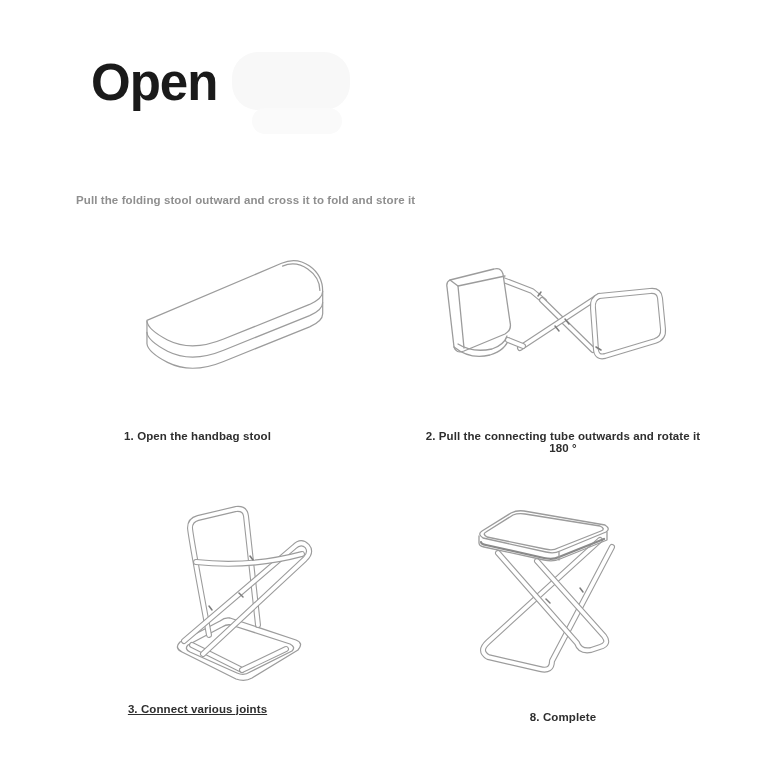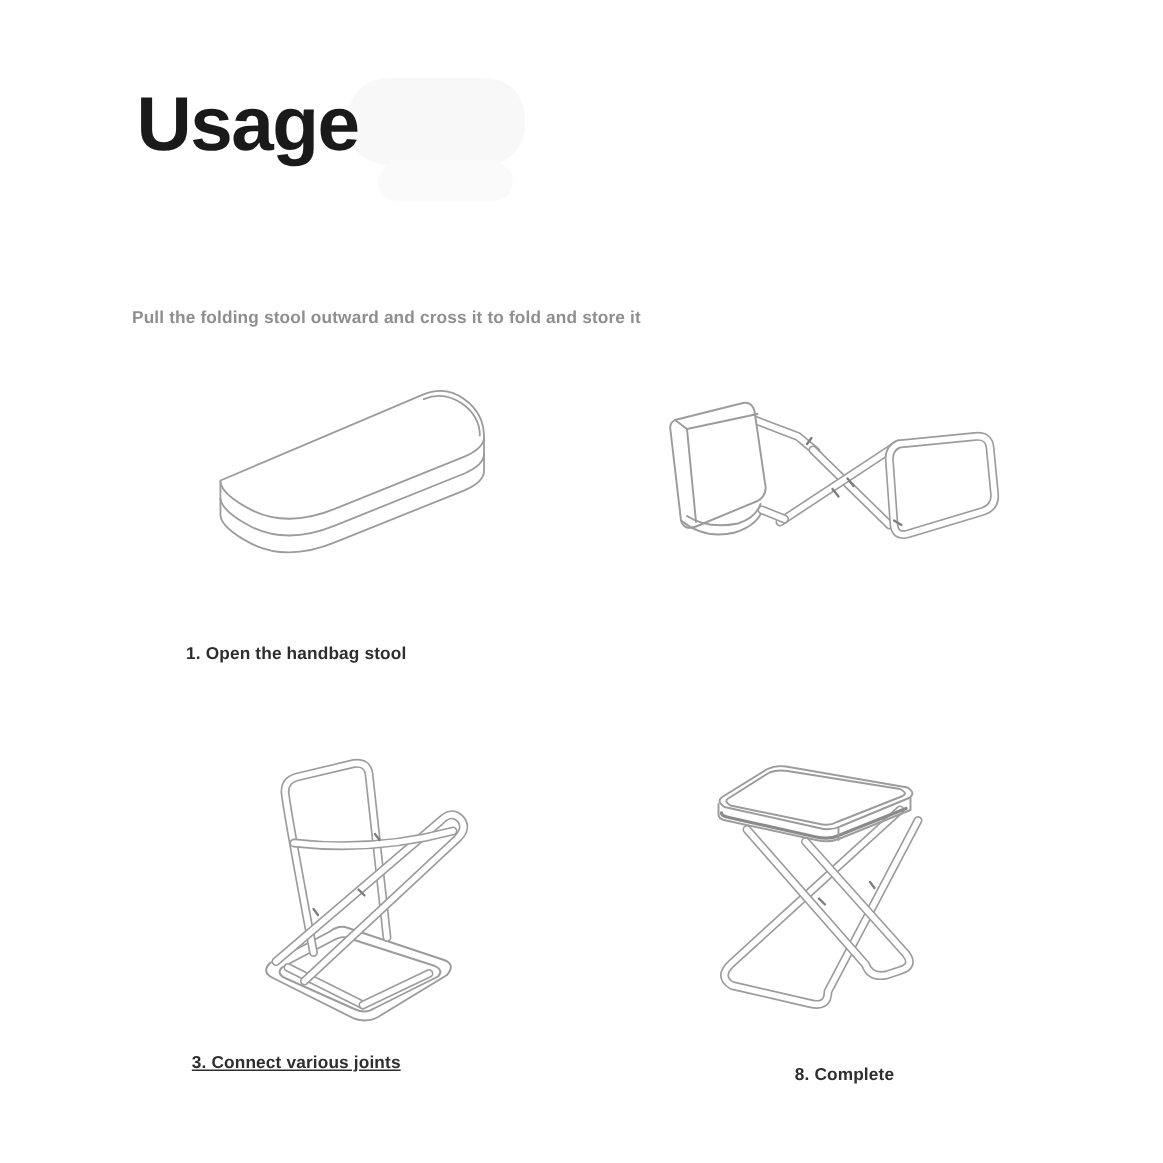--- a/index.html
+++ b/index.html
@@ -17,21 +17,21 @@
   }
   .page-title{
     position:absolute;left:91px;top:56px;margin:0;
     font-size:51px;font-weight:700;color:#1a1a1a;letter-spacing:-1px;line-height:1.05;
   }
   .page-subtitle{
     position:absolute;left:141px;top:119px;
     font-size:19px;font-weight:400;color:#3d3d3d;letter-spacing:0.6px;
   }
   .description{
-    position:absolute;left:76px;top:194px;margin:12px;
+    position:absolute;left:76px;top:194px;margin:0;
     font-size:11.5px;font-weight:700;color:#8f8f8f;letter-spacing:0.1px;
   }
   .art{position:absolute;}
   .caption{
     position:absolute;font-size:11.5px;font-weight:600;color:#2e2e2e;
     text-align:center;letter-spacing:0.1px;
   }
   .cap-1{left:65px;top:430px;width:265px;}
   .cap-2{left:418px;top:430px;width:290px;}
   .cap-3{left:65px;top:703px;width:265px;text-decoration:underline;}
@@ -49,21 +49,21 @@
   .band{fill:none;stroke:#8a8a8a;stroke-width:2.2;stroke-linecap:round;stroke-linejoin:round;}
 </style>
 </head>
 <body>
 
 <div class="canvas">
 
   <div class="title-blob"></div>
   <div class="title-blob2"></div>
 
-  <h1 class="page-title">Usage</h1>
+  <h1 class="page-title">Open</h1>
   <p class="description">Pull the folding stool outward and cross it to fold and store it</p>
 
   <div class="art art-1">
     <svg width="215" height="160" viewBox="0 0 230 170">
       <path class="fw" d="M16,80 L160,19 Q176,12 190,22 Q204,32 204,49 L204,73 Q204,81 190,87 L98,124 Q64,138 38,125 Q17,114 16,105 Z"></path>
       <path class="ln" d="M204,49 Q204,57 190,63 L98,100 Q64,114 38,101 Q17,90 16,81"></path>
       <path class="ln" d="M204,61 Q204,69 190,75 L98,112 Q64,126 38,113 Q17,102 16,93"></path>
       <path class="ln" d="M161,22 Q175,16 188,25 Q201,34 201,48"></path>
     </svg>
   </div>
@@ -137,16 +137,17 @@
       <path class="ln" d="M39,46 L39,53 Q39,56 44,57 L104,70 Q113,72 120,69 L167,50 L167,42"></path>
       <path class="band" d="M41,52 Q41,54 46,55 L104,68 Q113,70 119,67 L164,49"></path>
       <line class="ln" x1="119" y1="62" x2="119" y2="70"></line>
 
       <line class="tick" x1="106" y1="109" x2="110" y2="113"></line>
       <line class="tick" x1="140" y1="98" x2="143" y2="102"></line>
     </svg>
   </div>
 
   <div class="caption cap-1">1. Open the handbag stool</div>
+  <div class="caption cap-2">2. Pull the connecting tube outwards and rotate it 180 °</div>
   <div class="caption cap-3">3. Connect various joints</div>
   <div class="caption cap-4">8. Complete</div>
 
 </div>
 
 </body></html>

